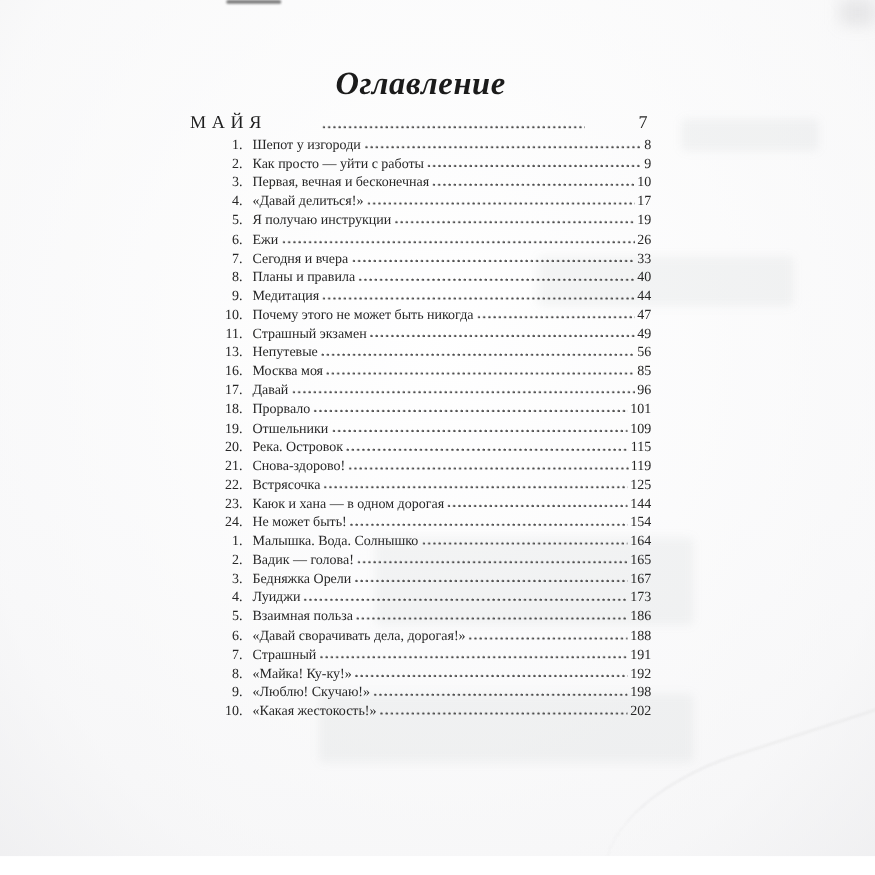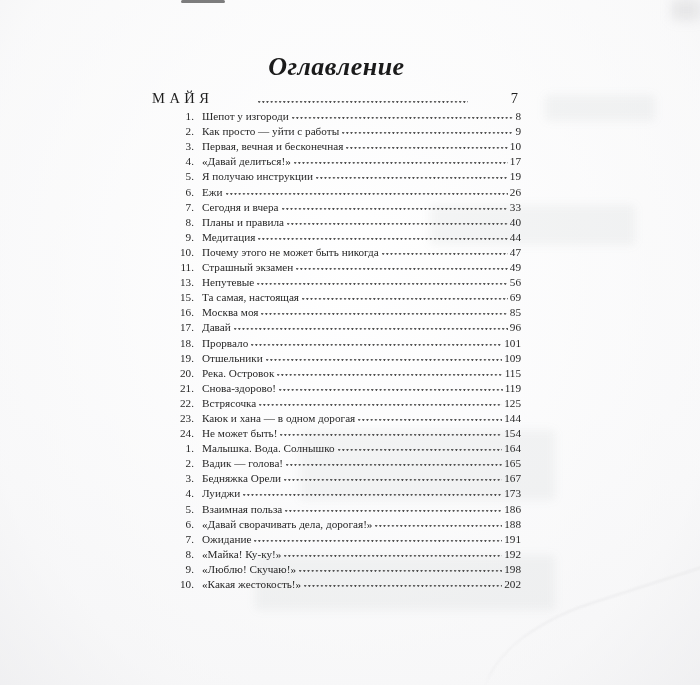--- a/index.html
+++ b/index.html
@@ -149,26 +149,20 @@
 
 
   <div class="row">
     <span class="num">13.</span>
     <span class="entry-title">Непутевые</span>
     <span class="leader"></span>
     <span class="page-num">56</span>
   </div>
 
 
-  <div class="row">
-    <span class="num">15.</span>
-    <span class="entry-title">Та самая, настоящая</span>
-    <span class="leader"></span>
-    <span class="page-num">69</span>
-  </div>
 
   <div class="row">
     <span class="num">16.</span>
     <span class="entry-title">Москва моя</span>
     <span class="leader"></span>
     <span class="page-num">85</span>
   </div>
 
   <div class="row">
     <span class="num">17.</span>
@@ -267,21 +261,21 @@
 
   <div class="row">
     <span class="num">6.</span>
     <span class="entry-title">«Давай сворачивать дела, дорогая!»</span>
     <span class="leader"></span>
     <span class="page-num">188</span>
   </div>
 
   <div class="row">
     <span class="num">7.</span>
-    <span class="entry-title">Ожидание</span>
+    <span class="entry-title">Страшный</span>
     <span class="leader"></span>
     <span class="page-num">191</span>
   </div>
 
   <div class="row">
     <span class="num">8.</span>
     <span class="entry-title">«Майка! Ку-ку!»</span>
     <span class="leader"></span>
     <span class="page-num">192</span>
   </div>

